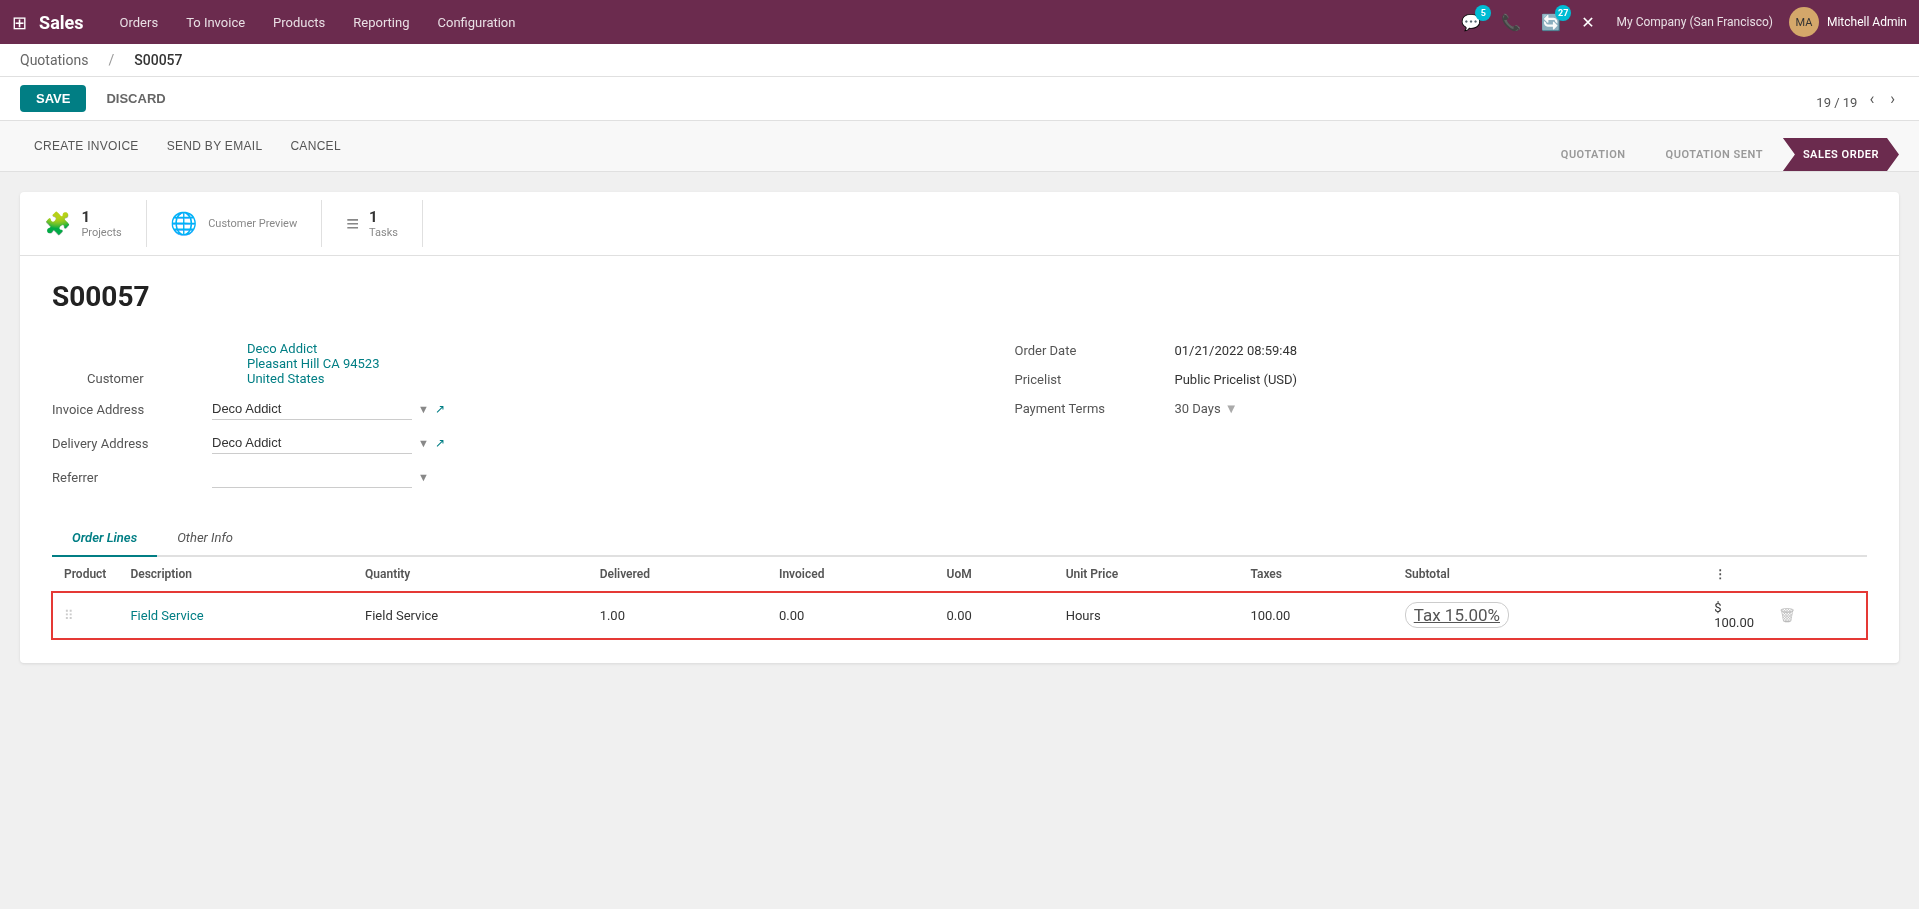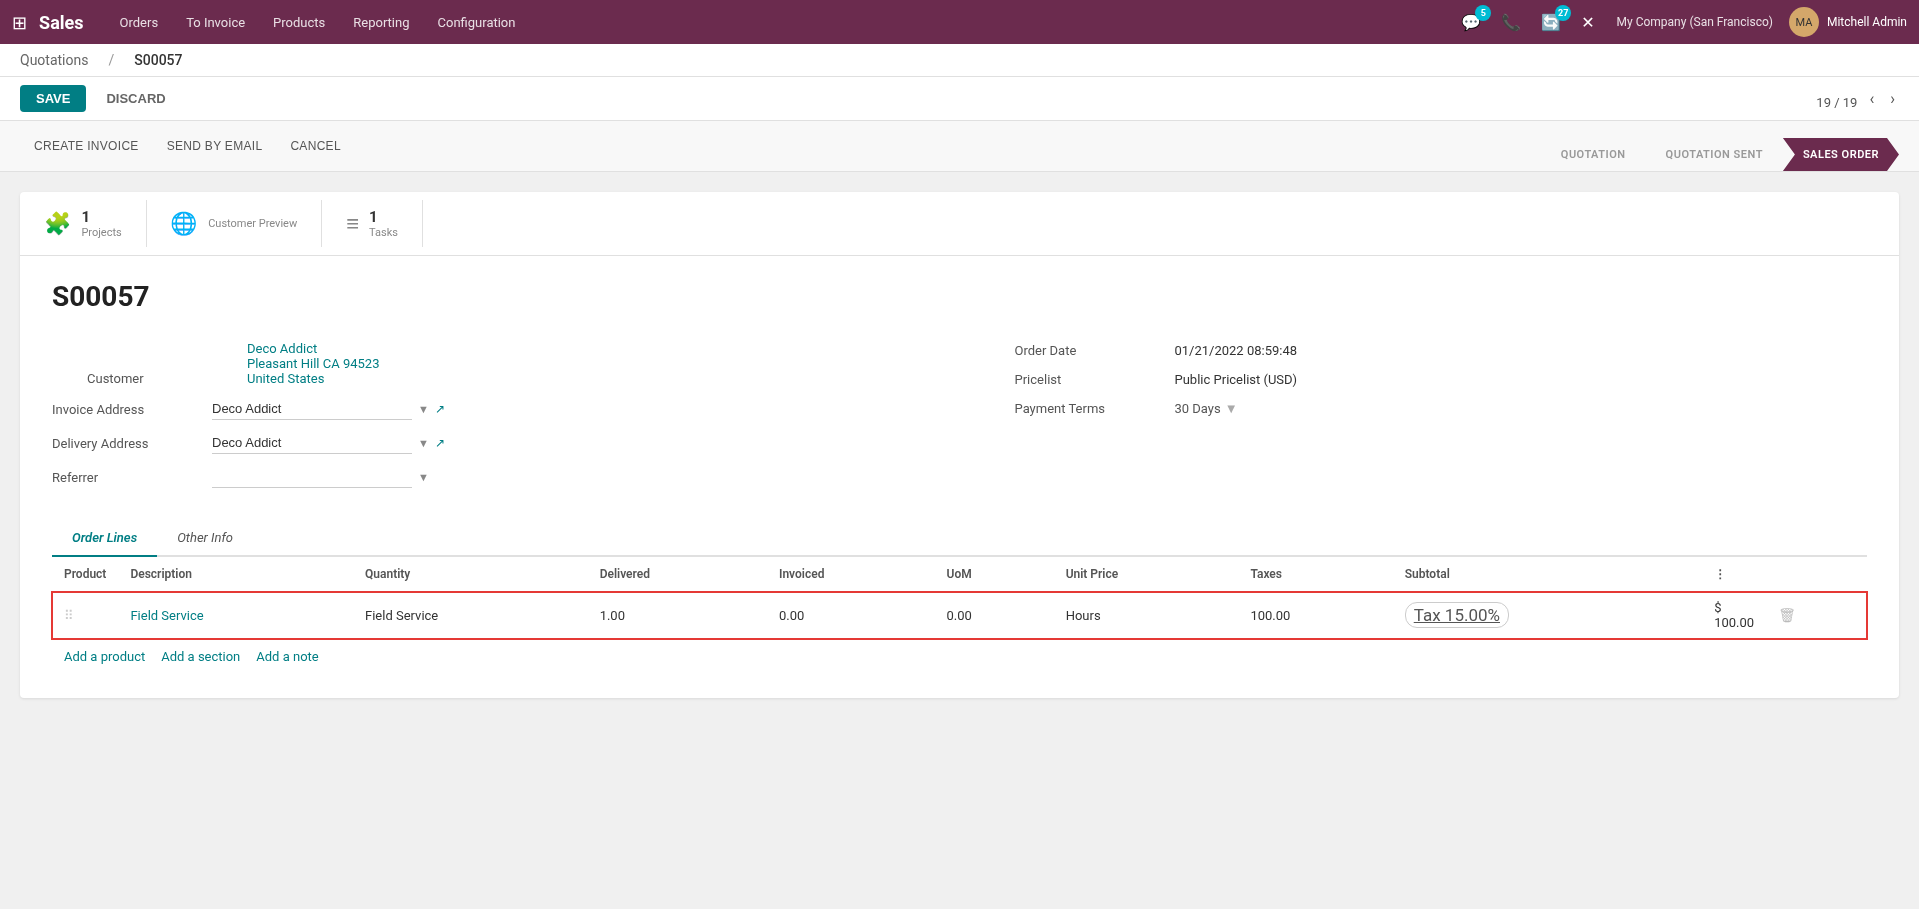--- a/index.html
+++ b/index.html
@@ -395,22 +395,17 @@
               <td>Hours</td>
               <td>100.00</td>
               <td>
                 <span class="tax-badge">Tax 15.00%</span>
               </td>
               <td>$ 100.00</td>
               <td><span class="trash-icon">🗑</span></td>
             </tr>
           </tbody>
         </table>
-        <div class="add-actions">
-          <span class="add-link">Add a product</span>
-          <span class="add-link">Add a section</span>
-          <span class="add-link">Add a note</span>
-        </div>
       </div>
 
     </div>
   </div>
 </div>
 
 </body></html>

